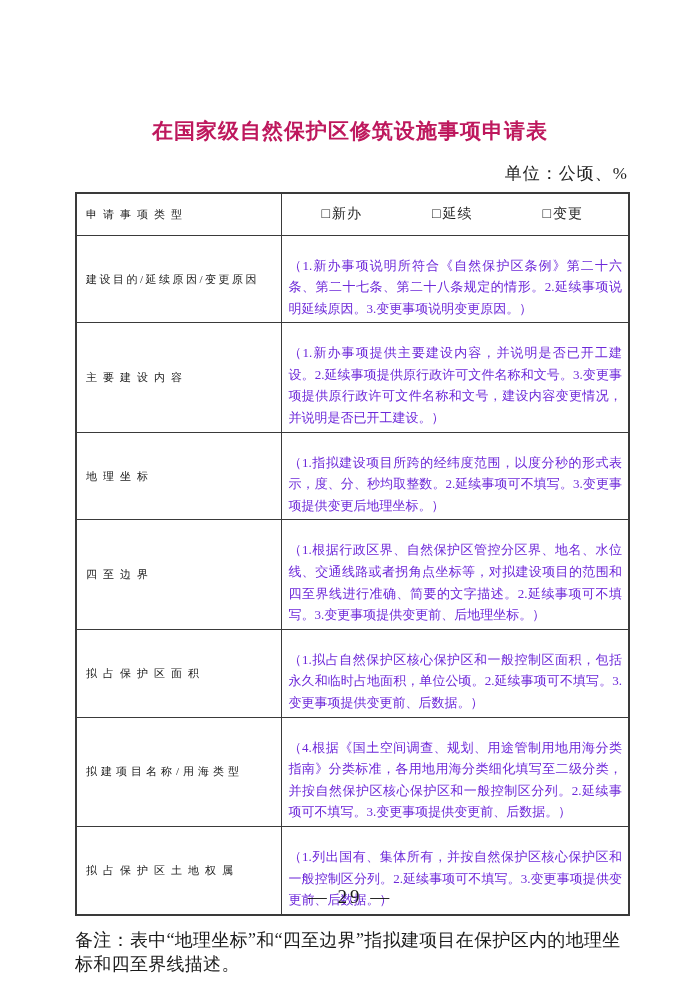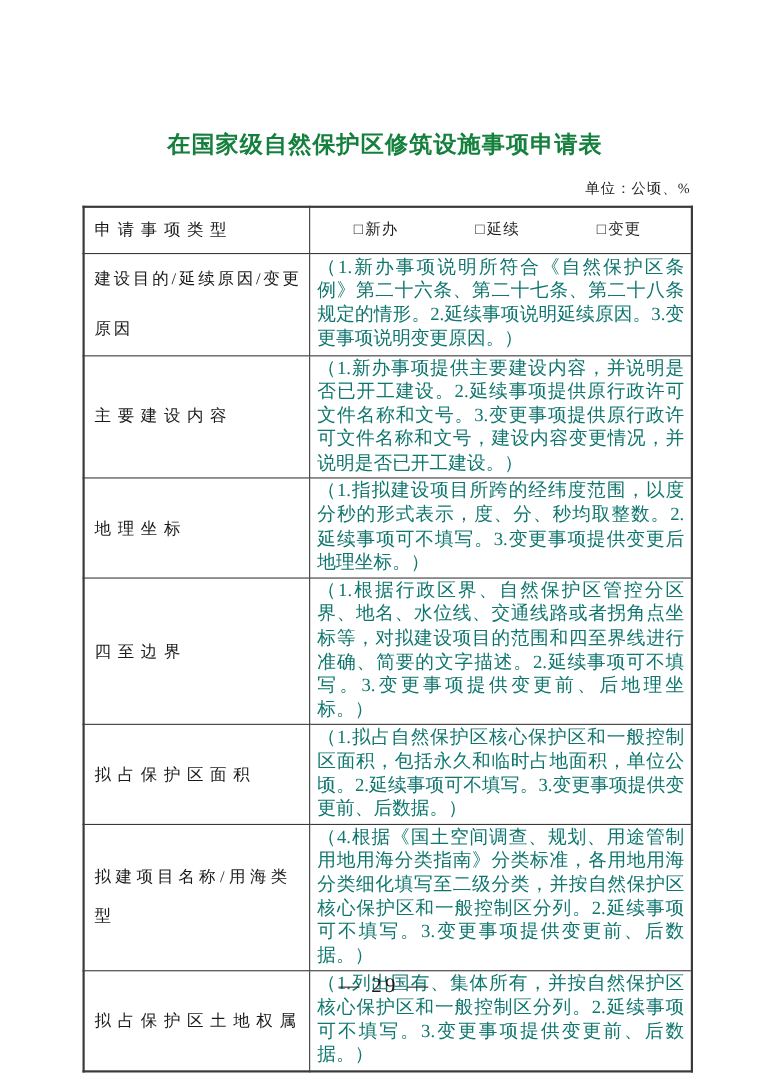--- a/index.html
+++ b/index.html
@@ -20,59 +20,59 @@
     width: 700px;
     height: 989px;
   }
   .doc-title {
     margin: 0;
     padding-top: 117px;
     text-align: center;
     font-size: 21px;
     font-weight: bold;
     letter-spacing: 1px;
-    color: #15803d;
+    color: #be185d;
   }
   .unit-note {
     width: 553px;
     margin: 17px 0 7px 75px;
     text-align: right;
-    font-size: 13px;
+    font-size: 17px;
     letter-spacing: 1px;
     color: #222;
   }
   table.form {
     width: 553px;
     margin-left: 75px;
     border-collapse: collapse;
     table-layout: fixed;
     border: 2px solid #3a3a3a;
   }
   table.form td {
     border: 1px solid #3a3a3a;
     overflow: hidden;
   }
   col.c1 { width: 205px; }
   col.c2 { width: 348px; }
   td.label-cell {
-    font-size: 15px;
+    font-size: 11px;
     letter-spacing: 6px;
     padding: 0 4px 0 9px;
     vertical-align: middle;
     color: #1a1a1a;
   }
   td.label-cell.ls-tight { letter-spacing: 2.5px; line-height: 46px; margin-left: 28px; }
   td.label-cell.ls-med   { letter-spacing: 4px;   line-height: 35px; }
   td.note-cell {
-    font-size: 17px;
+    font-size: 13px;
     line-height: 21.6px;
-    padding: 0 6px 3px 7px;
+    padding: 19px 6px 3px 7px;
     text-align: justify;
     vertical-align: middle;
-    color: #0f766e;
+    color: #6d28d9;
   }
   td.value-cell {
     vertical-align: middle;
     font-size: 14px;
   }
   .checkbox-row {
     display: flex;
     justify-content: space-between;
     align-items: center;
     padding: 0 44px 0 7px;

